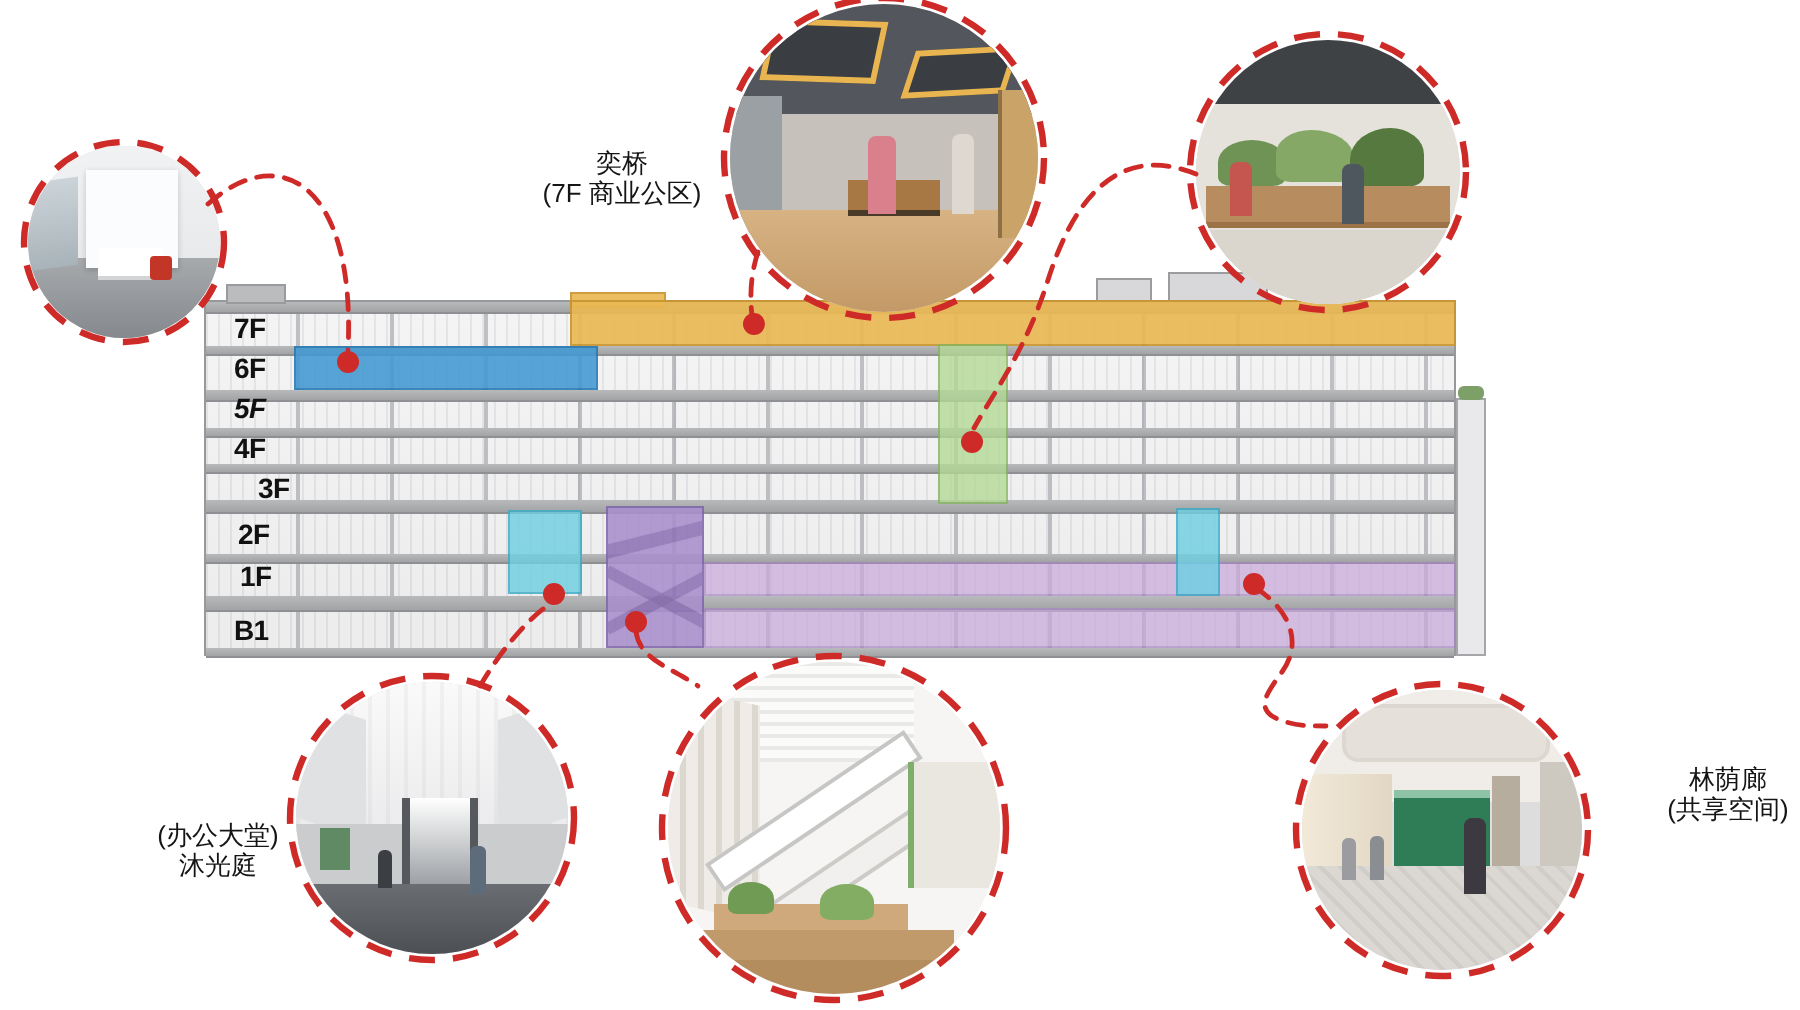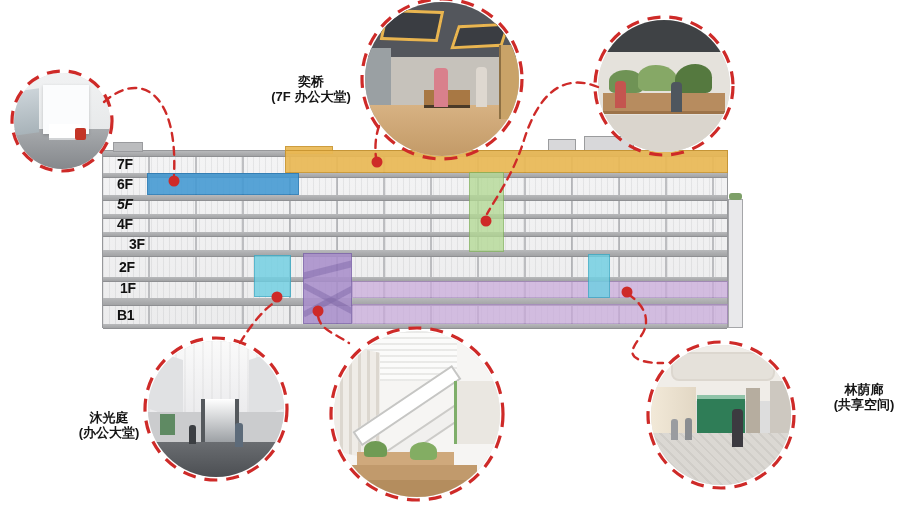--- a/index.html
+++ b/index.html
@@ -39,21 +39,21 @@
   .photo { position:absolute; border-radius:50%; overflow:hidden; z-index:20; background:#ddd; }
   .ph { position:absolute; }
 
   
   .overlay { position:absolute; left:0; top:0; width:900px; height:505px; z-index:30; pointer-events:none; }
   .conn { fill:none; stroke:var(--accent); stroke-width:2.4; stroke-dasharray:8 6; stroke-linecap:round; }
   .ring { fill:none; stroke:var(--accent); stroke-width:3.2; stroke-dasharray:13 9; }
   .dot  { fill:var(--accent); }
 
   
-  .clabel { position:absolute; z-index:40; width:130px; text-align:center; font-weight:bold;
+  .clabel { position:absolute; z-index:40; width:130px; text-align:center; font-weight:normal;
             font-size:13px; line-height:15px; color:#151515; }
 </style>
 </head>
 <body>
 
 <div class="stage">
 
   <div class="bldg">
     <div class="slab" style="top:0; height:6px;"></div>
     <div class="slab" style="top:22px; height:5px;"></div>
@@ -185,27 +185,27 @@
     <circle class="dot" cx="174" cy="181" r="5.5"></circle>
     <circle class="dot" cx="377" cy="162" r="5.5"></circle>
     <circle class="dot" cx="486" cy="221" r="5.5"></circle>
     <circle class="dot" cx="277" cy="297" r="5.5"></circle>
     <circle class="dot" cx="318" cy="311" r="5.5"></circle>
     <circle class="dot" cx="627" cy="292" r="5.5"></circle>
   </svg>
 
   <div class="clabel" style="left:246px; top:74px;">
     <div>奕桥</div>
-    <div>(7F 办公大堂)</div>
+    <div>(7F 商业公区)</div>
   </div>
   <div class="clabel" style="left:724px; top:100px;">
   </div>
   <div class="clabel" style="left:44px; top:410px;">
+    <div>(办公大堂)</div>
     <div>沐光庭</div>
-    <div>(办公大堂)</div>
   </div>
   <div class="clabel" style="left:490px; top:408px;">
   </div>
   <div class="clabel" style="left:770px; top:382px;margin-left:29px;">
     <div>林荫廊</div>
     <div>(共享空间)</div>
   </div>
 
 </div>
 

